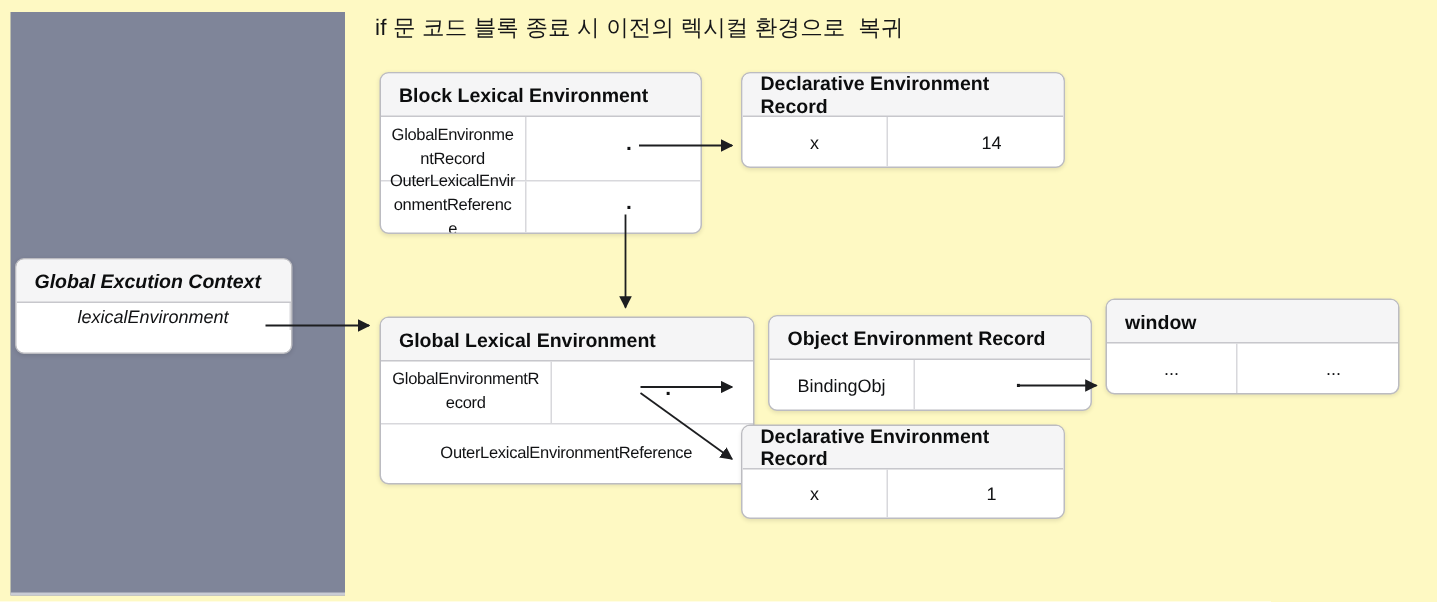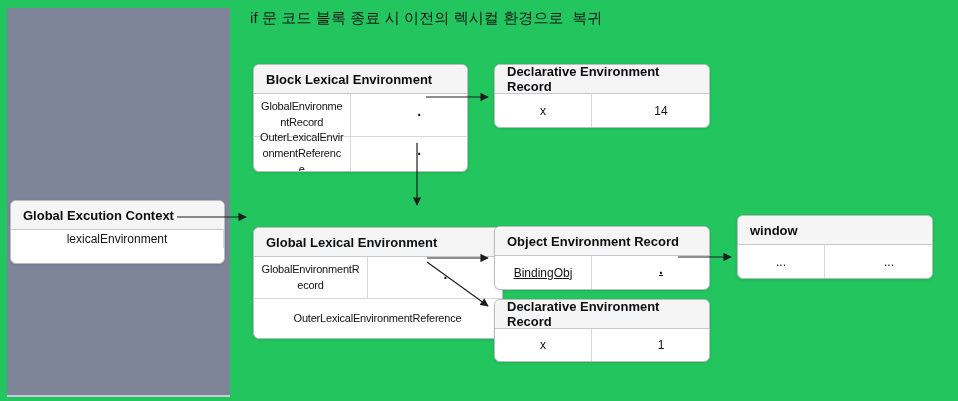--- a/index.html
+++ b/index.html
@@ -1,64 +1,63 @@
 <!DOCTYPE html>
 <html><head>
 <meta charset="utf-8">
 <style>
   * { margin:0; padding:0; box-sizing:border-box; }
   html,body { background:#fff; }
   body { font-family:"Liberation Sans", sans-serif; color:#111214; }
   .canvas {
-    position:relative; width:958px; height:401px; background:#22c55e; overflow:hidden;
+    position:relative; width:958px; height:401px; background:#fef9c3; overflow:hidden;
   }
   .panel {
     position:absolute; left:7px; top:8px; width:223px; height:389px;
     background:#7F8599; border-bottom:2px solid #c9ccd4;
   }
   .diagram-title {
     position:absolute; left:250px; top:9px;
     font-size:15px; font-weight:500; color:#151618; white-space:pre; letter-spacing:0.1px;
   }
   .tbl {
     position:absolute; background:#fff;
     border:1px solid #bcbcc1; border-radius:6px;
     box-shadow:0 1px 3px rgba(0,0,0,0.10);
     overflow:hidden;
-    margin-top:16px;
   }
   .tbl-header {
     display:flex; align-items:center; padding:0 12px;
     background:#f5f5f6; border-bottom:1px solid #c7c7cc;
     font-weight:bold; font-size:13px; color:#0c0d0e;
     height:29px;
   }
   .tbl-row { display:flex; border-bottom:1px solid #d8d8dc;gap:21px; }
   .tbl-row:last-child { border-bottom:none; }
   .cell {
     flex:1; display:flex; align-items:center; justify-content:center;
     text-align:center; font-size:12px; padding:2px 6px; min-width:0;
   }
   .cell.key { border-right:1px solid #d8d8dc; }
   .cell.key.long { font-size:11px; line-height:1.45; word-break:break-all; letter-spacing:-0.2px; }
   .cell .dot { font-size:14px; font-weight:bold; position:relative; top:-4px; }
 
   
-  #tbl-gec        { left:10px;  top:184px; width:215px; }
+  #tbl-gec        { left:10px;  top:172px; width:185px;font-style:italic; }
   #tbl-gec .tbl-row        { height:33px;flex-direction:column; }
   #tbl-block      { left:253px; top:48px;  width:215px; }
   #tbl-block .tbl-row.r1   { height:43px; }
   #tbl-block .tbl-row.r2   { height:34px; }
   #tbl-decl-top   { left:494px; top:48px;  width:216px; }
   #tbl-decl-top .tbl-row   { height:33px; }
   #tbl-global     { left:253px; top:211px; width:250px; }
   #tbl-global .tbl-row.r1  { height:42px; }
   #tbl-global .tbl-row.r2  { height:39px; }
-  #tbl-obj        { left:494px; top:210px; width:216px; }
-  #tbl-obj .tbl-row        { height:33px;text-decoration:underline; }
+  #tbl-obj        { left:512px; top:210px; width:216px; }
+  #tbl-obj .tbl-row        { height:33px; }
   #tbl-window     { left:737px; top:199px; width:196px; }
   #tbl-window .tbl-row     { height:33px; }
   #tbl-decl-bot   { left:494px; top:283px; width:216px; }
   #tbl-decl-bot .tbl-row   { height:32px; }
 
   .arrows { position:absolute; left:0; top:0; pointer-events:none; }
 </style>
 </head>
 <body>
 

